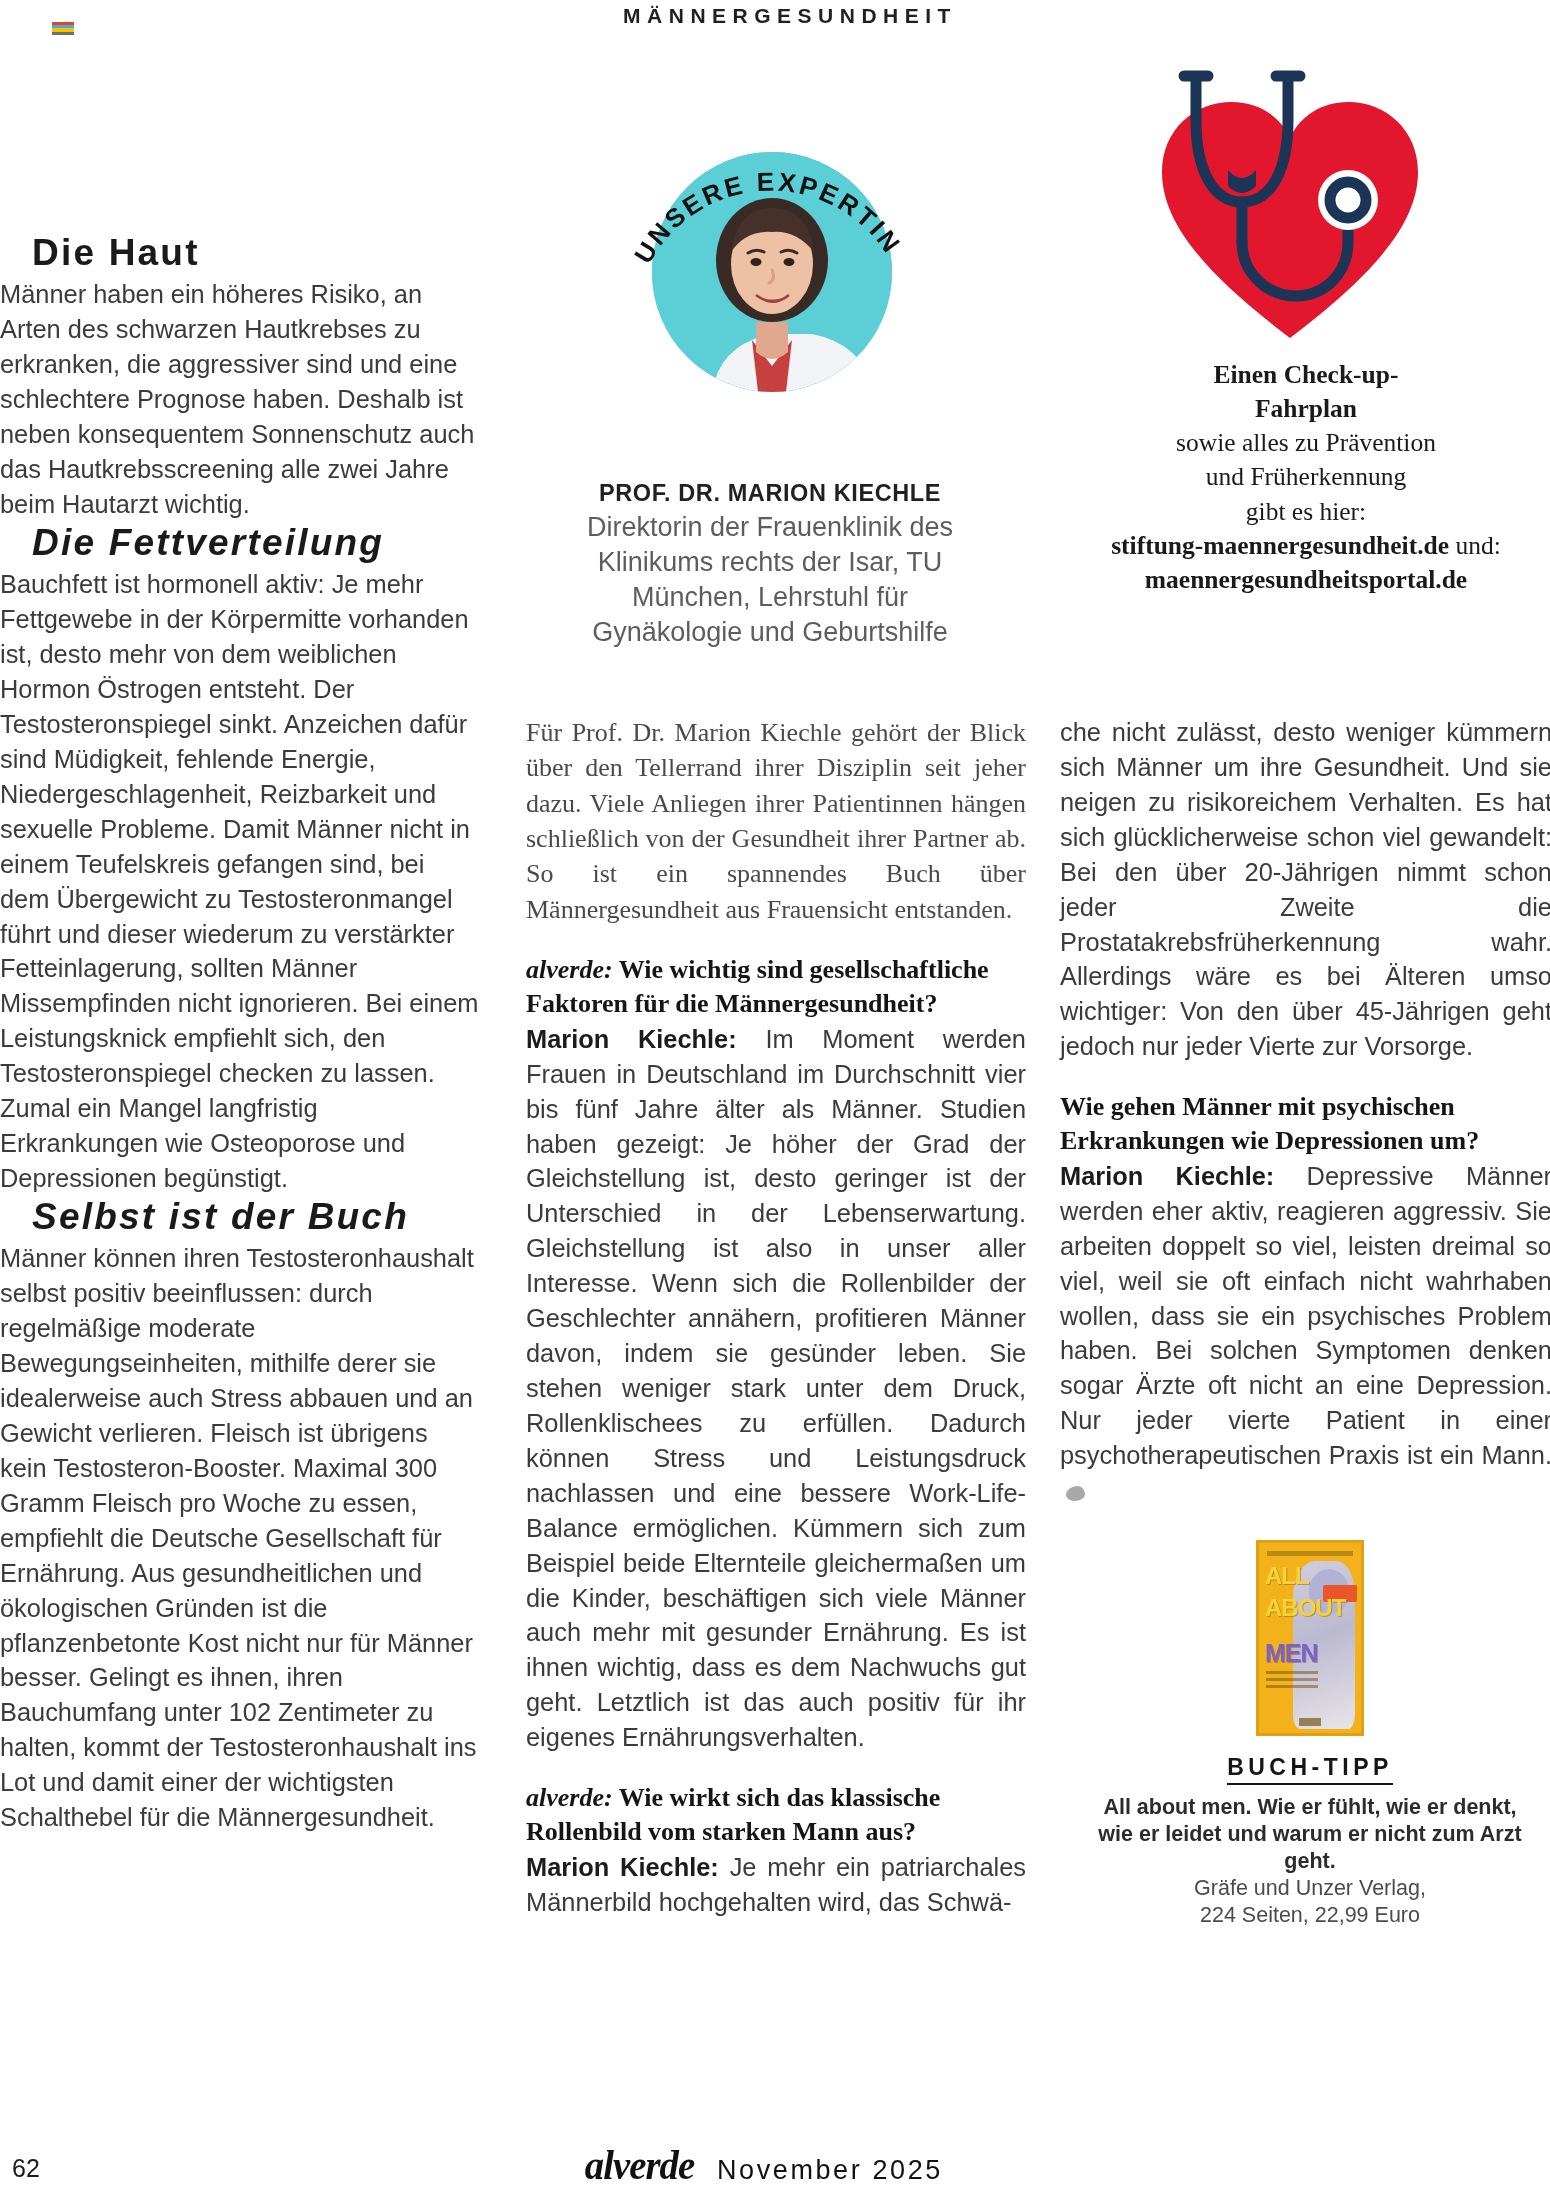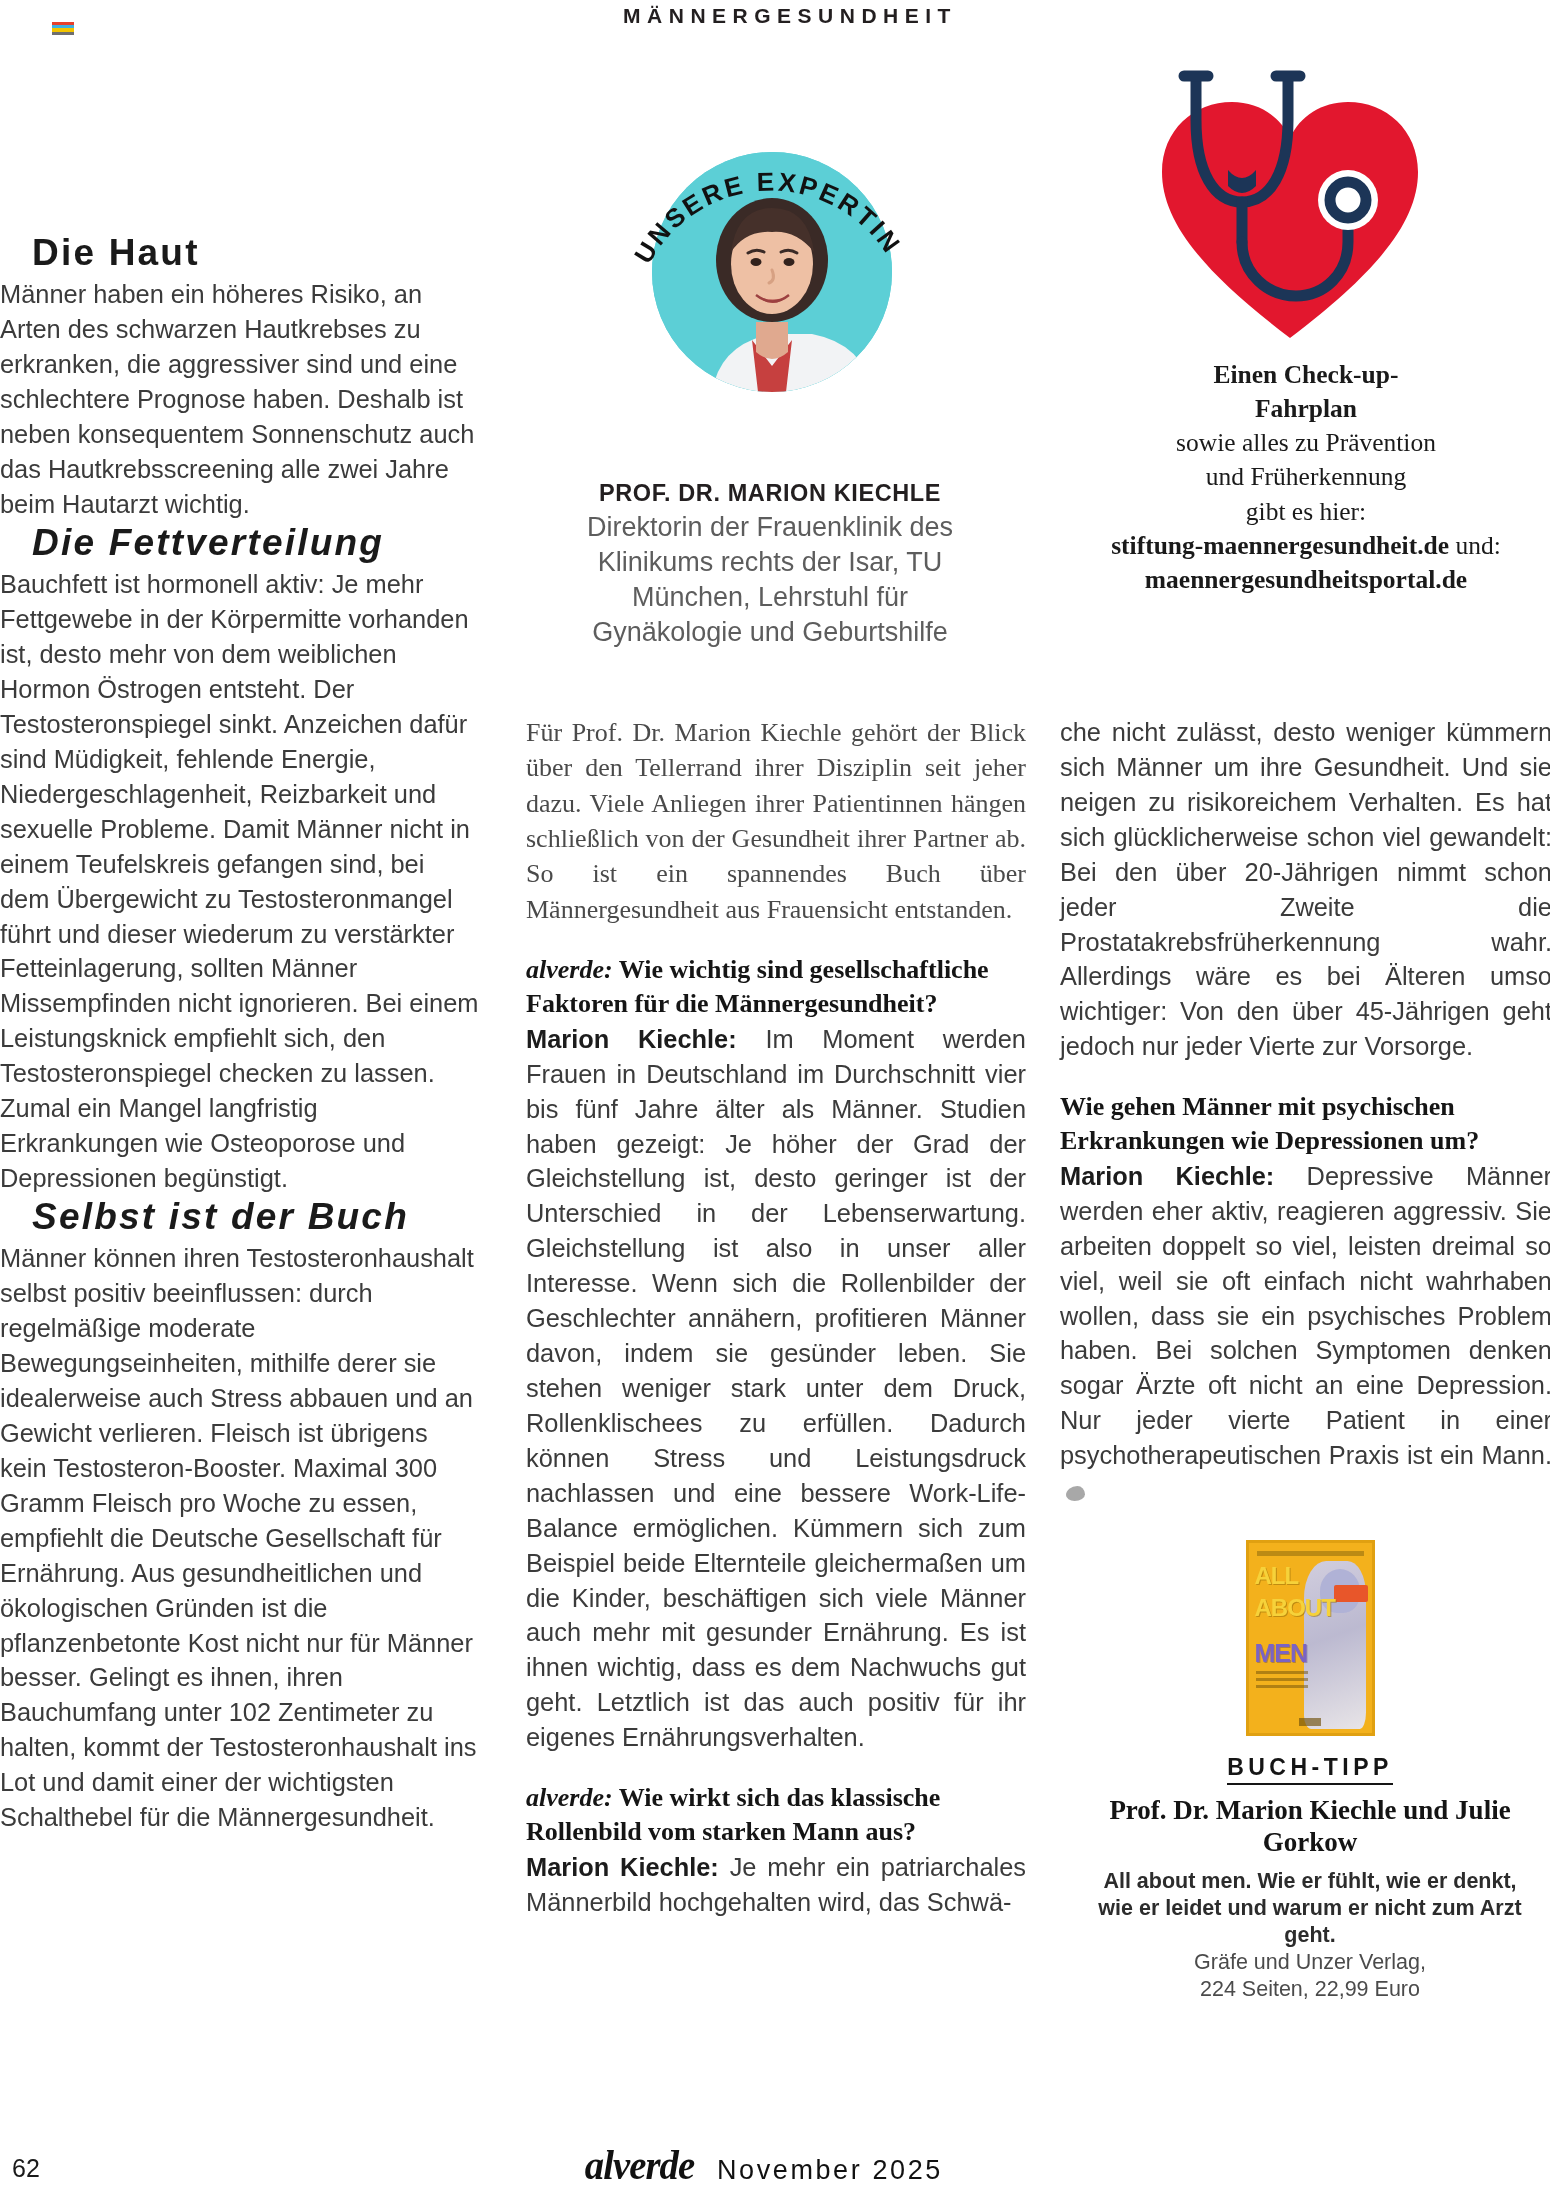--- a/index.html
+++ b/index.html
@@ -187,21 +187,21 @@
   }
 
   
   .booktip {
     position: absolute;
     left: 1095px; top: 1540px;
     width: 430px;
     text-align: center;
   }
   .book-cover {
-    width: 129px; height: 196px;
+    width: 108px; height: 196px;
     margin: 0 auto 18px auto;
     position: relative;
     background: #f3b11c;
     border: 3px solid #e0a011;
     box-sizing: border-box;
     overflow: hidden;
   }
   .bc-topline {
     position: absolute; left: 8px; top: 8px; right: 8px;
     height: 5px;
@@ -450,21 +450,20 @@
     <div class="bc-t2">ABOUT</div>
     <div class="bc-t3">MEN</div>
     <div class="bc-sub">
         <i></i>
         <i></i>
         <i></i>
       </div>
     <div class="bc-logo"></div>
   </div>
   <div><span class="booktip-label">BUCH-TIPP</span></div>
-  <p class="booktip-authors">Prof. Dr. Marion Kiechle und Julie Gorkow</p>
   <p class="booktip-desc">All about men. Wie er fühlt, wie er denkt, wie er leidet und warum er nicht zum Arzt geht.</p>
   <p class="booktip-pub">Gräfe und Unzer Verlag,</p>
   <p class="booktip-pub">224 Seiten, 22,99 Euro</p>
 </div>
 
 <div class="folio">62</div>
 <div class="footer-brand">
   <span class="brand-mark">alverde</span>
   <span class="brand-date">November 2025</span>
 </div>

